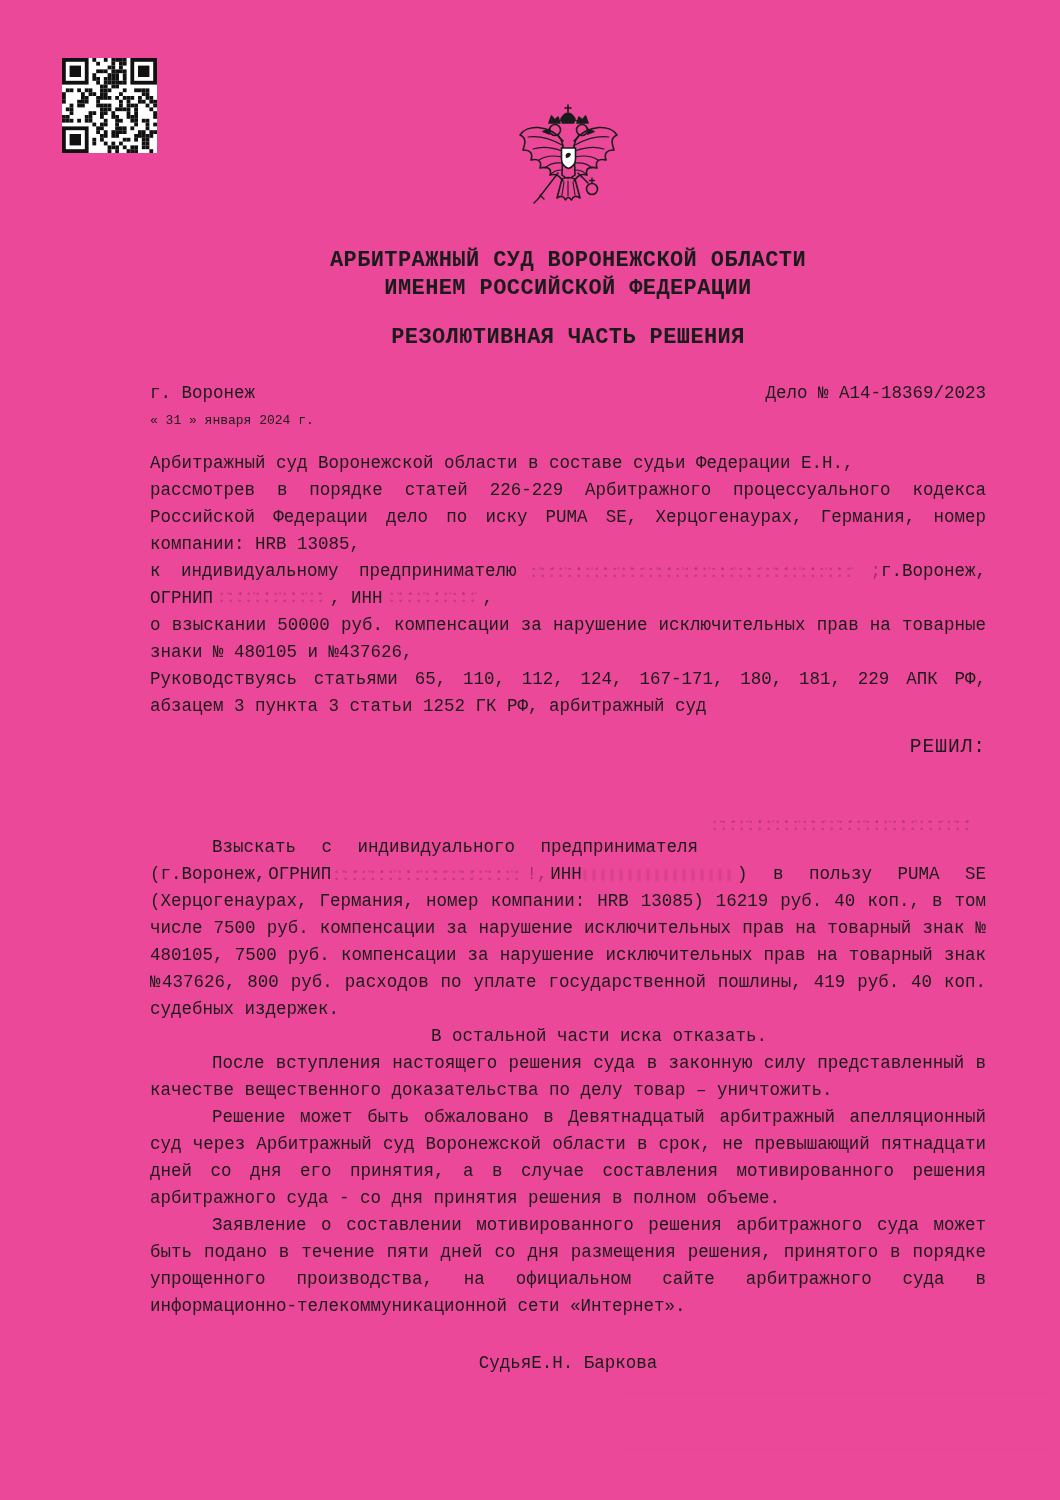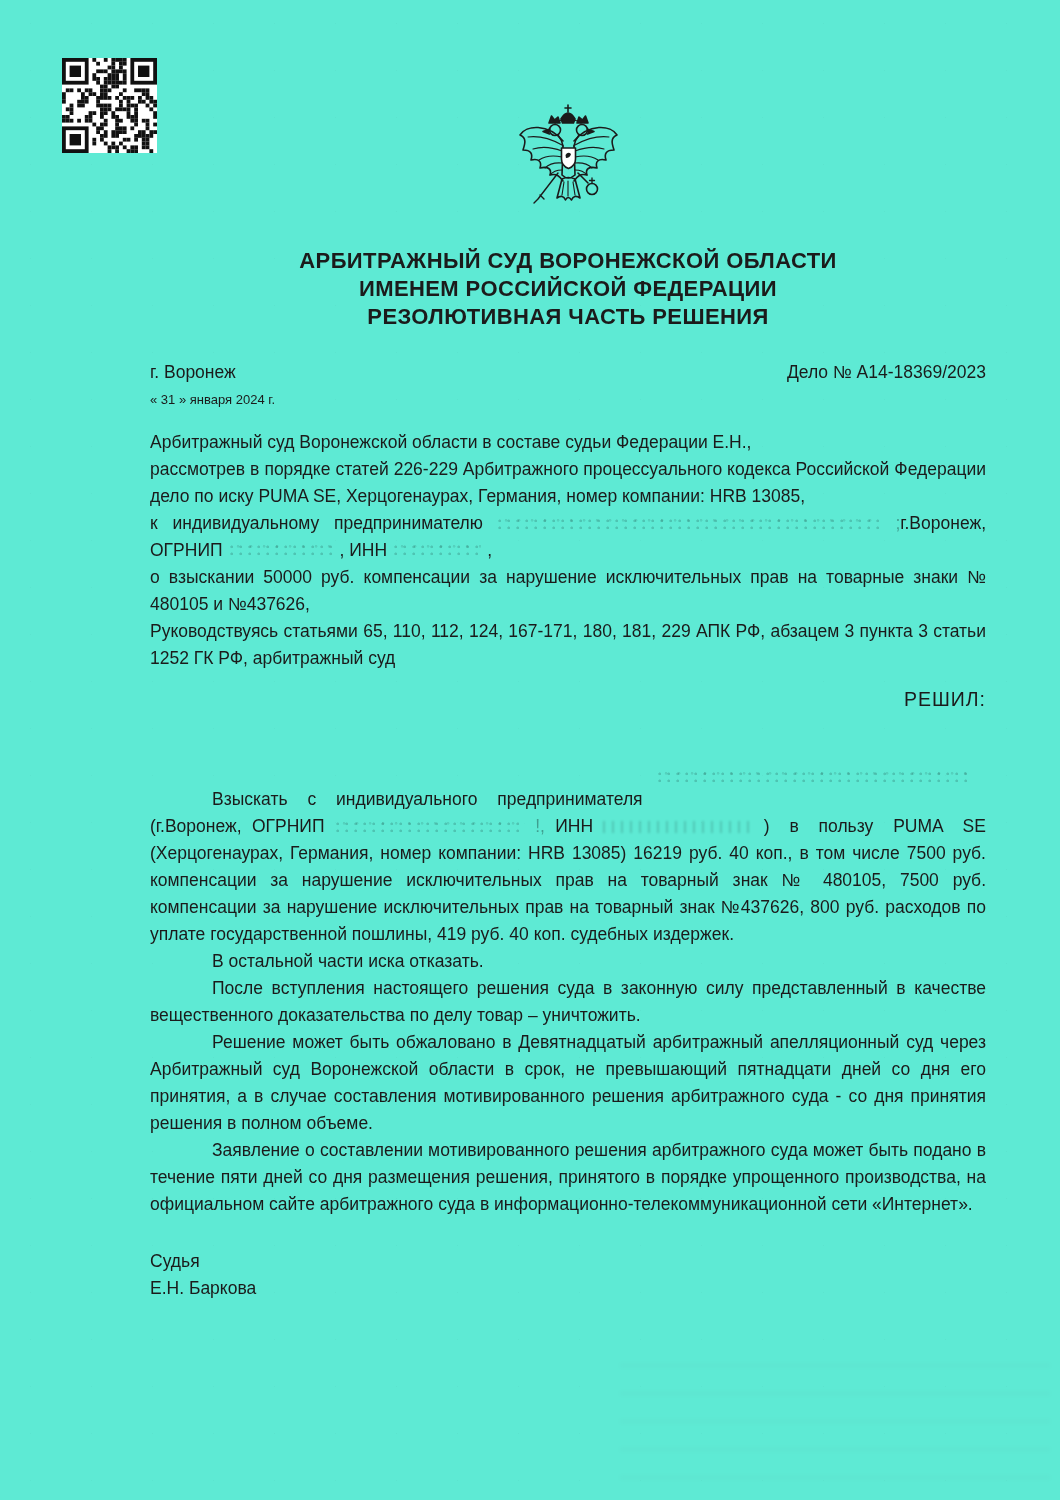--- a/index.html
+++ b/index.html
@@ -1,49 +1,49 @@
 <!DOCTYPE html>
 <html lang="ru"><head>
 <meta charset="utf-8">
 <title>Резолютивная часть решения</title>
 <style>
   html,body{margin:0;padding:0;background:#ffffff;}
   .page{
     position:relative;
     width:1060px;height:1500px;
-    background:#5eead4;
-    font-family:Liberation Sans, sans-serif;
+    background:#ec4899;
+    font-family:Liberation Mono, monospace;
     color:#1b1b1b;
     overflow:hidden;
   }
   
   .page::after{
     content:"";position:absolute;inset:0;pointer-events:none;
     background-image:radial-gradient(circle, rgba(0,0,0,.5) 0 .5px, transparent 1px);
     background-size:61px 47px;
     opacity:.05;
   }
   .qr{position:absolute;left:62px;top:58px;width:95px;height:95px;}
   .content{position:absolute;left:150px;top:0;width:836px;}
   .emblem{margin:103px auto 0 auto;width:105px;height:118px;}
   .emblem svg{display:block;width:105px;height:118px;}
   .title{
     text-align:center;font-weight:bold;font-size:22px;line-height:28px;
     letter-spacing:.4px;
   }
   .t1{margin-top:26px;}
   .t2{}
-  .t3{margin-top:0;}
+  .t3{margin-top:21px;}
   .case-row{margin-top:28px;display:flex;justify-content:space-between;font-size:17.5px;line-height:27px;}
   .date-row{font-size:13px;line-height:27px;}
   .body{margin-top:16px;font-size:17.5px;line-height:27px;}
   .body p{margin:0;}
   .just{text-align:justify;}
   .indp{text-indent:62px;}
-  .ind1{text-indent:62px;}
+  .ind1{text-indent:62px;text-align:center;}
   .flexline{display:flex;justify-content:space-between;align-items:center;}
   .flexline.ind > span:first-child{margin-left:62px;margin-top:47px;}
   .ws{word-spacing:10px;}
   .ws2{word-spacing:15px;}
   .plainline span{vertical-align:baseline;}
   .redact{
     display:inline-block;height:13px;
     background-image:
       radial-gradient(circle at 30% 55%, rgba(0,0,0,.16) 0 1px, transparent 1.7px),
       radial-gradient(circle at 70% 30%, rgba(0,0,0,.10) 0 1px, transparent 1.7px);
@@ -57,21 +57,21 @@
   .w150{width:150px;}
   .ghostdigits{
     background-image:repeating-linear-gradient(90deg, rgba(0,0,0,.14) 0 2px, transparent 2px 9px);
     background-size:auto;height:12px;filter:blur(.8px);
   }
   .ghost{color:rgba(0,0,0,.32);filter:blur(.6px);}
   .reshil{
     margin:14px 0 26px 0;text-align:right;font-weight:normal;
     font-size:19.5px;letter-spacing:1px;line-height:27px;
   }
-  .sig{margin-top:30px;display:flex;justify-content:flex-end;font-size:17.5px;line-height:27px;flex-direction:column;}
+  .sig{margin-top:30px;display:flex;justify-content:center;font-size:17.5px;line-height:27px;}
   .bleed{
     position:absolute;right:10px;bottom:6px;width:430px;height:130px;
     background:repeating-linear-gradient(0deg, transparent 0 15px, #667 15px 18px, transparent 18px 28px);
     opacity:.045;filter:blur(2px);pointer-events:none;
   }
   .emblem path,.emblem circle,.emblem line{vector-effect:non-scaling-stroke;}
 </style>
 </head>
 <body>
 

